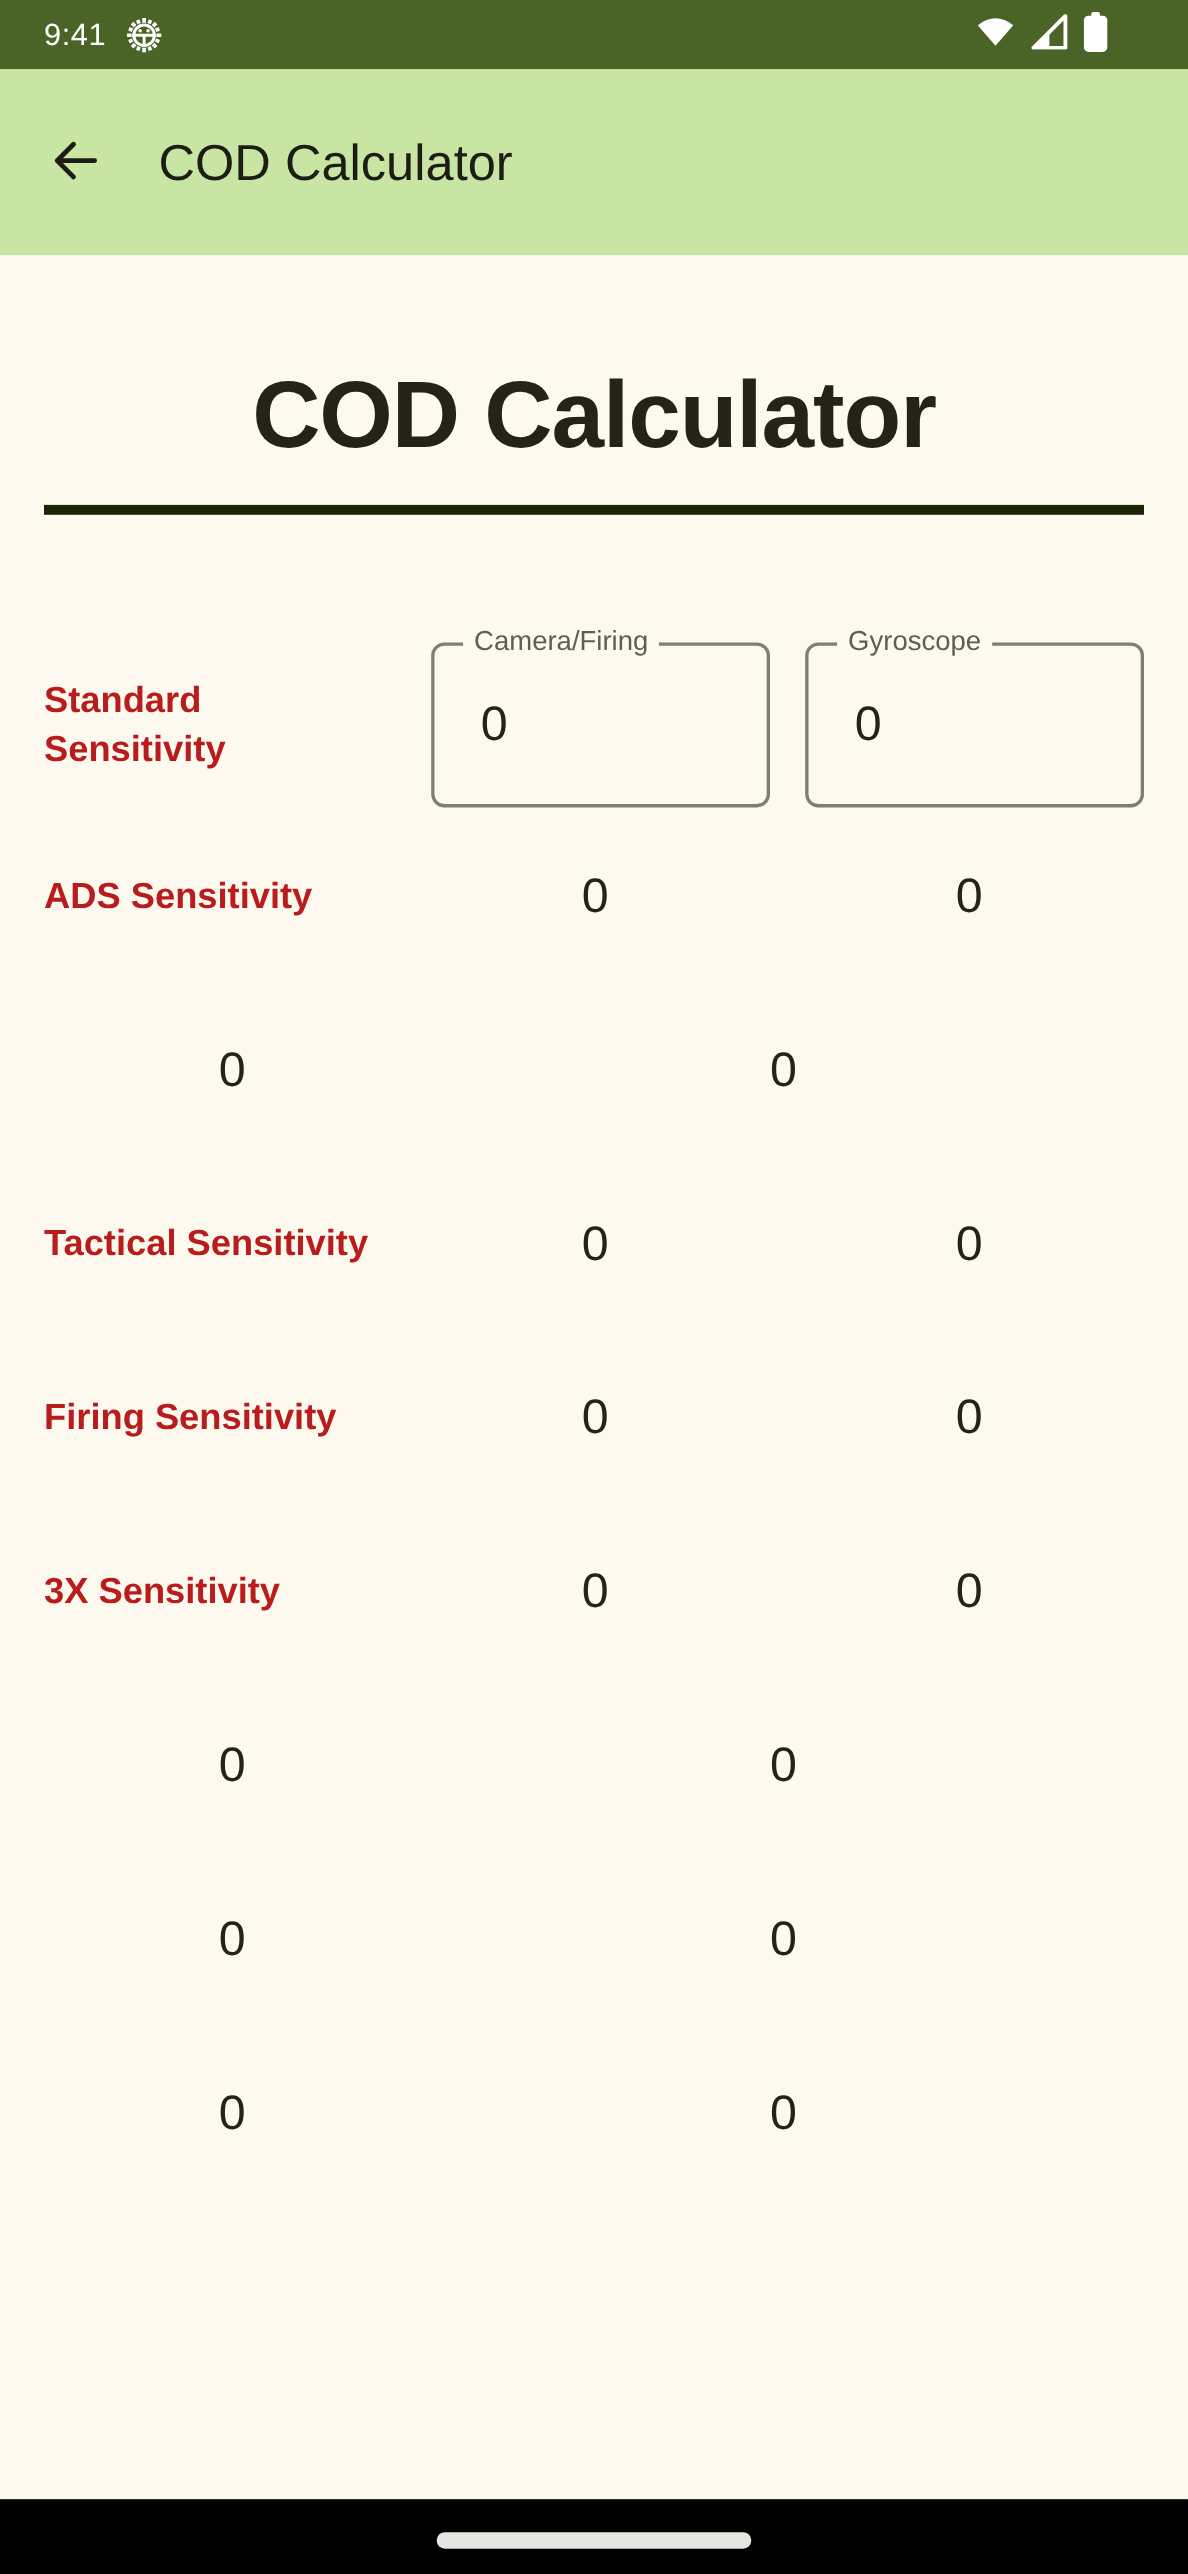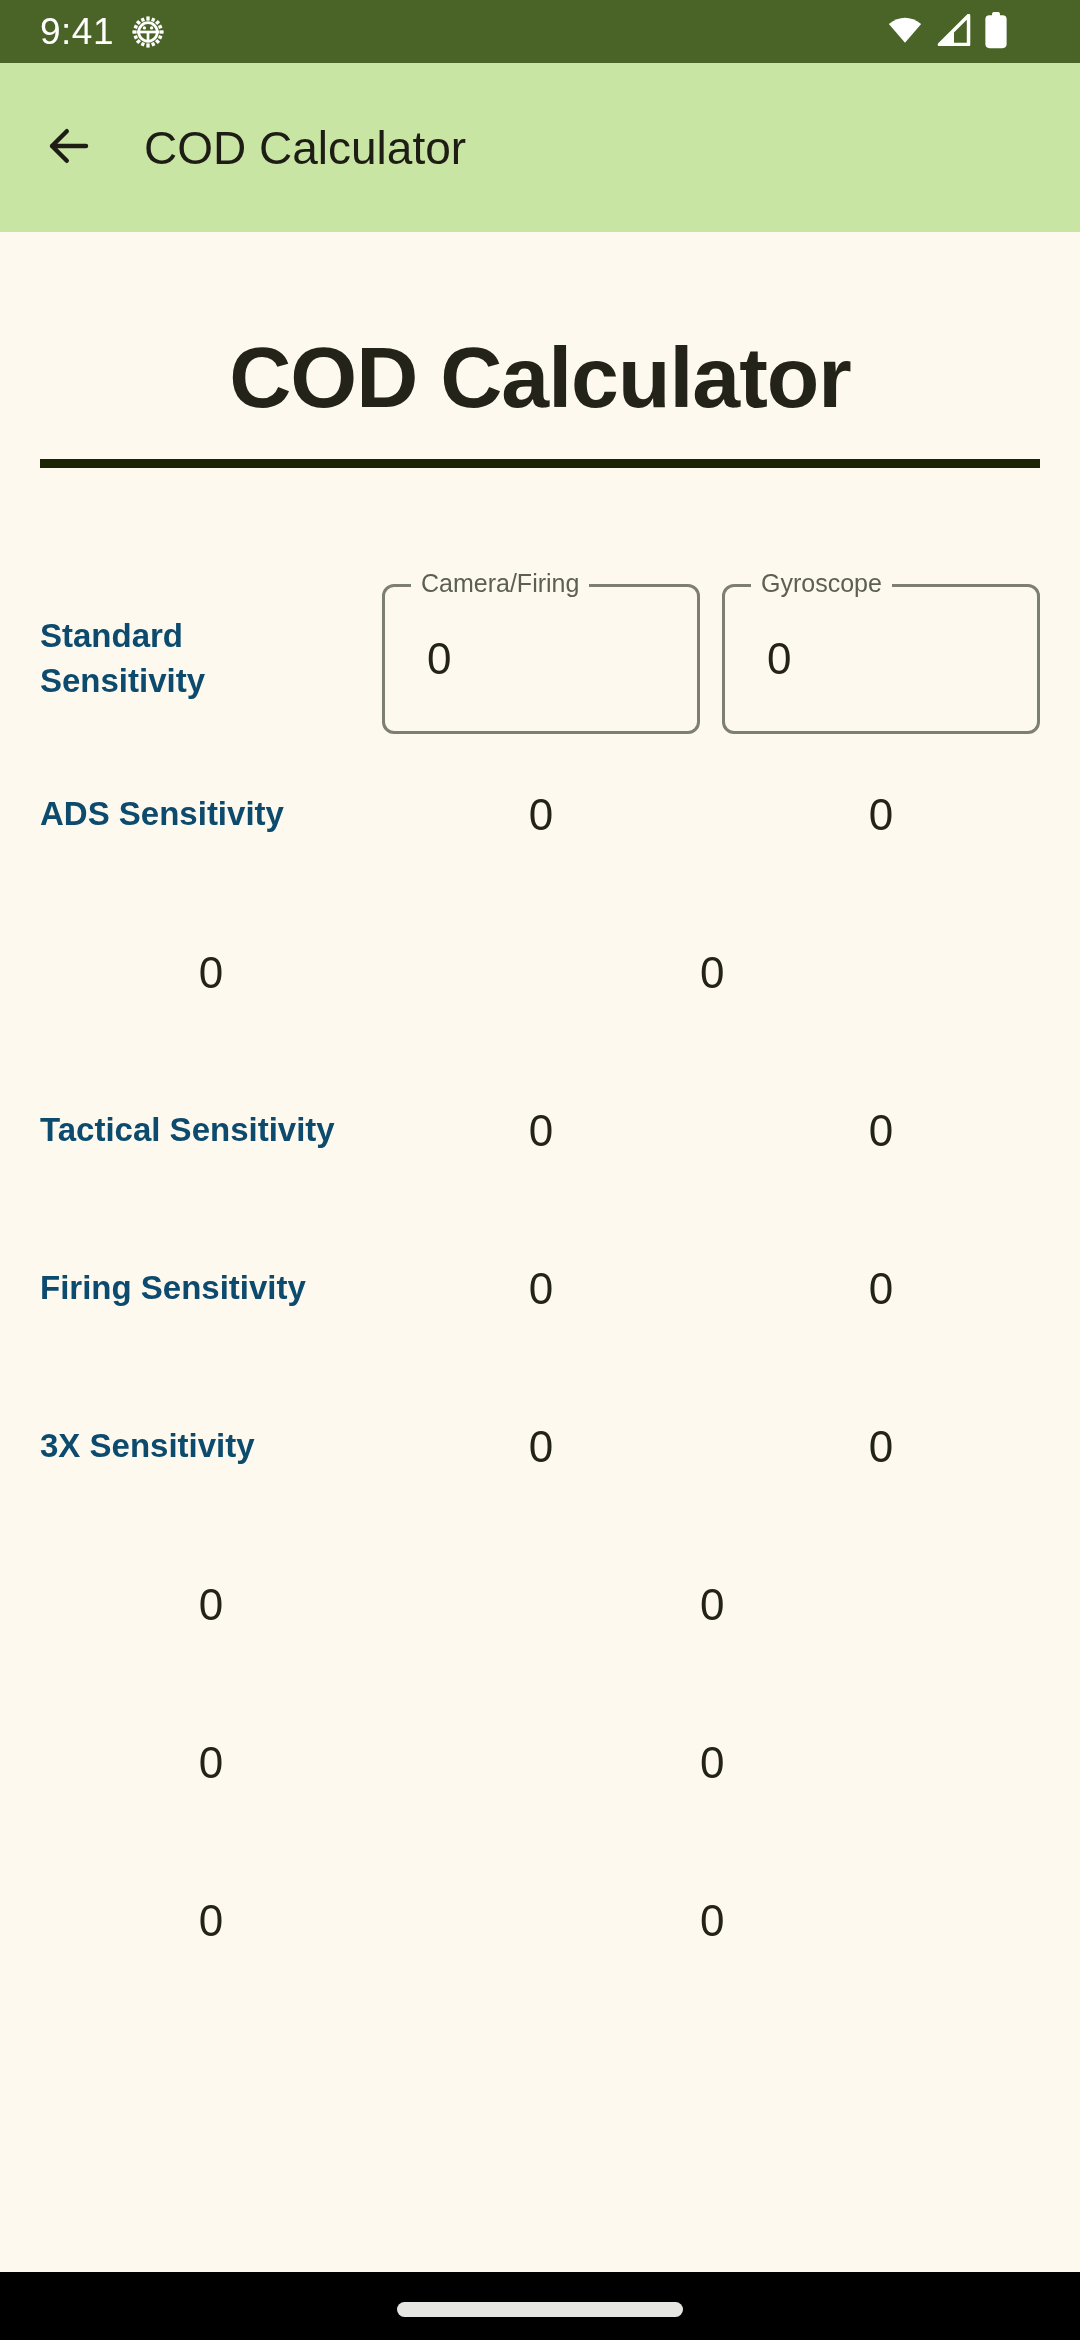--- a/index.html
+++ b/index.html
@@ -16,21 +16,21 @@
   .status-bar {
     height: 63px;
     background: #4a6428;
     display: flex;
     align-items: center;
     padding: 0 40px;
     box-sizing: border-box;
     color: #ffffff;
   }
   .status-time {
-    font-size: 37px;
+    font-size: 28px;
     letter-spacing: 0.5px;
   }
   .status-gear {
     margin-left: 16px;
     display: flex;
     align-items: center;
   }
   .status-right {
     margin-left: auto;
     display: flex;
@@ -83,33 +83,34 @@
   .grid-row {
     display: grid;
     grid-template-columns: 342px 318px 22px 318px;
     align-items: center;
   }
   .standard-row { margin-top: 116px; }
 
   .row-label {
     font-size: 33px;
     font-weight: 700;
-    color: #0c4a6e;
+    color: #b91c1c;
     line-height: 1.36;
     padding-right: 30px;
     box-sizing: border-box;
   }
 
   .field {
     position: relative;
     height: 150px;
     border: 3px solid #7c7f71;
     border-radius: 12px;
     box-sizing: border-box;
     background: transparent;
+    margin-left: 10px;
   }
   .field-label {
     position: absolute;
     top: -18px;
     left: 26px;
     background: #fdf9ee;
     padding: 0 10px;
     font-size: 25px;
     color: #5c5f53;
     white-space: nowrap;

